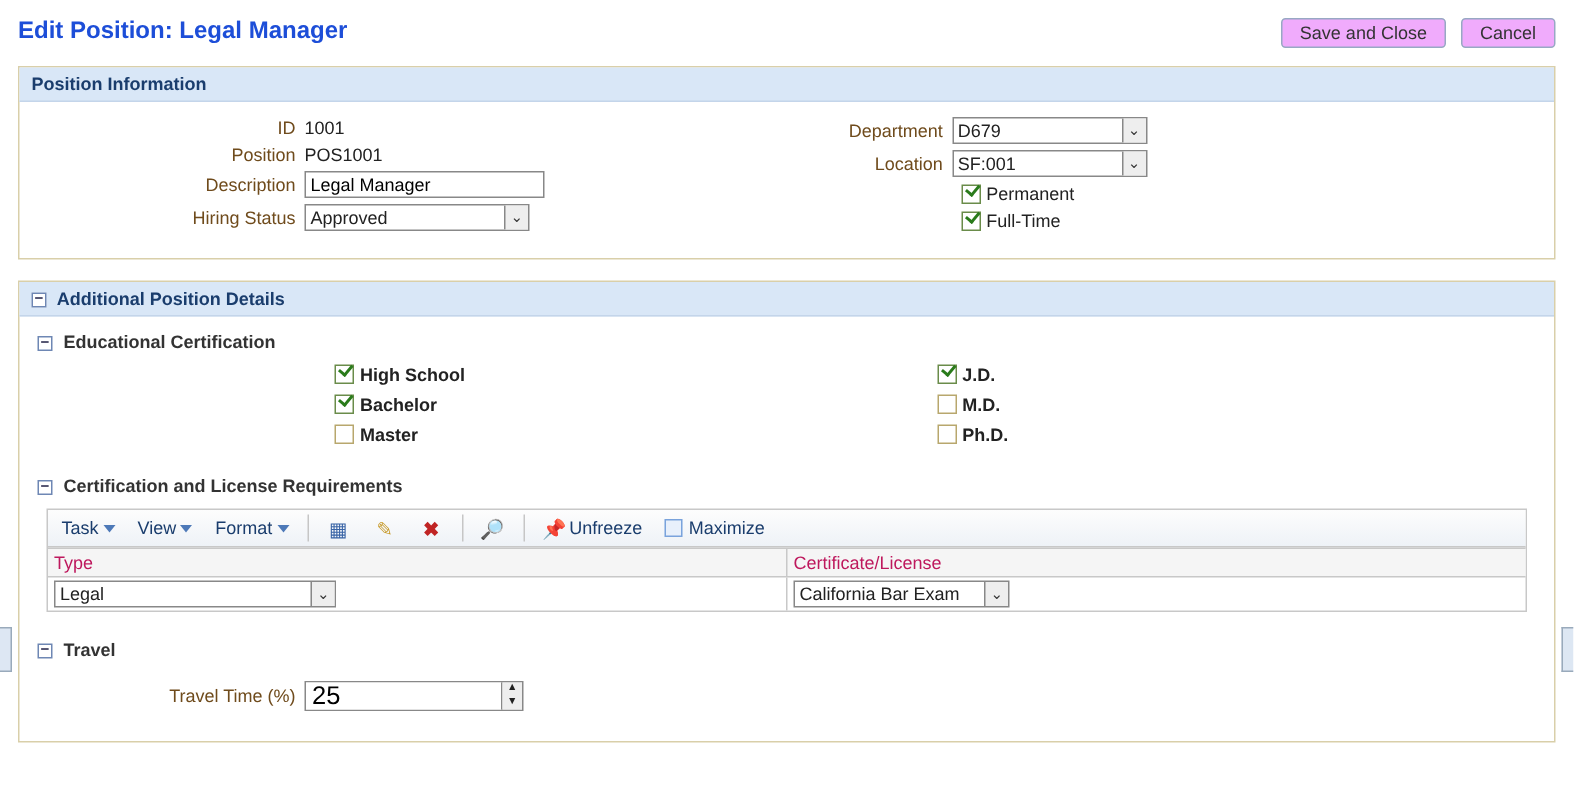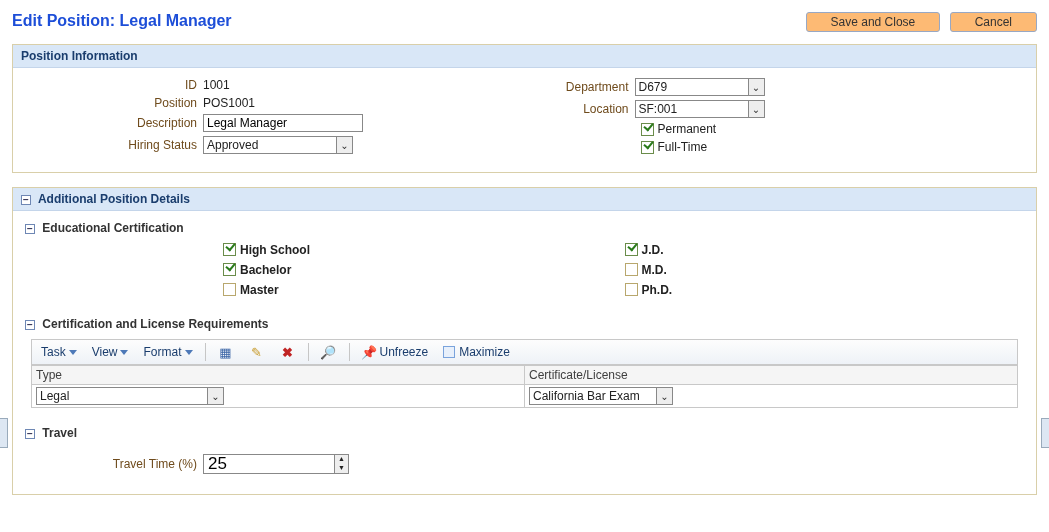--- a/index.html
+++ b/index.html
@@ -17,24 +17,24 @@
     justify-content: space-between;
     align-items: flex-start;
     padding: 4px 0 12px 0;
   }
   .page-title {
     font-size: 16px;
     font-weight: bold;
     color: #1d4ed8;
   }
   .btn {
-    background: #fdba74;
+    background: #f0abfc;
     border: 1px solid #98a8c4;
     border-radius: 3px;
-    padding: 2px 24px;
+    padding: 2px 12px;
     font-size: 12px;
     color: #333;
     cursor: pointer;
     margin-left: 6px;
   }
   .panel {
     border: 1px solid #d9cfa9;
     background: #fff;
     margin-bottom: 14px;
   }
@@ -179,21 +179,21 @@
   .grid-header-row, .grid-data-row {
     display:flex;
     border-top:1px solid #c8c8c8;
   }
   .grid-cell {
     flex:1;
     padding:2px 4px;
     border-left:1px solid #c8c8c8;
   }
   .grid-cell:first-child{border-left:none;}
-  .grid-header-row .grid-cell { background:#f5f5f5; color:#404040; }
+  .grid-header-row .grid-cell { background:#f5f5f5; color:#be185d; }
   .spin-wrap {
     display:inline-flex;
     border:1px solid #888;
     height:20px;
   }
   .spin-wrap input {
     border:none;
     width:130px;
     padding:1px 4px;
     font-family:inherit;

